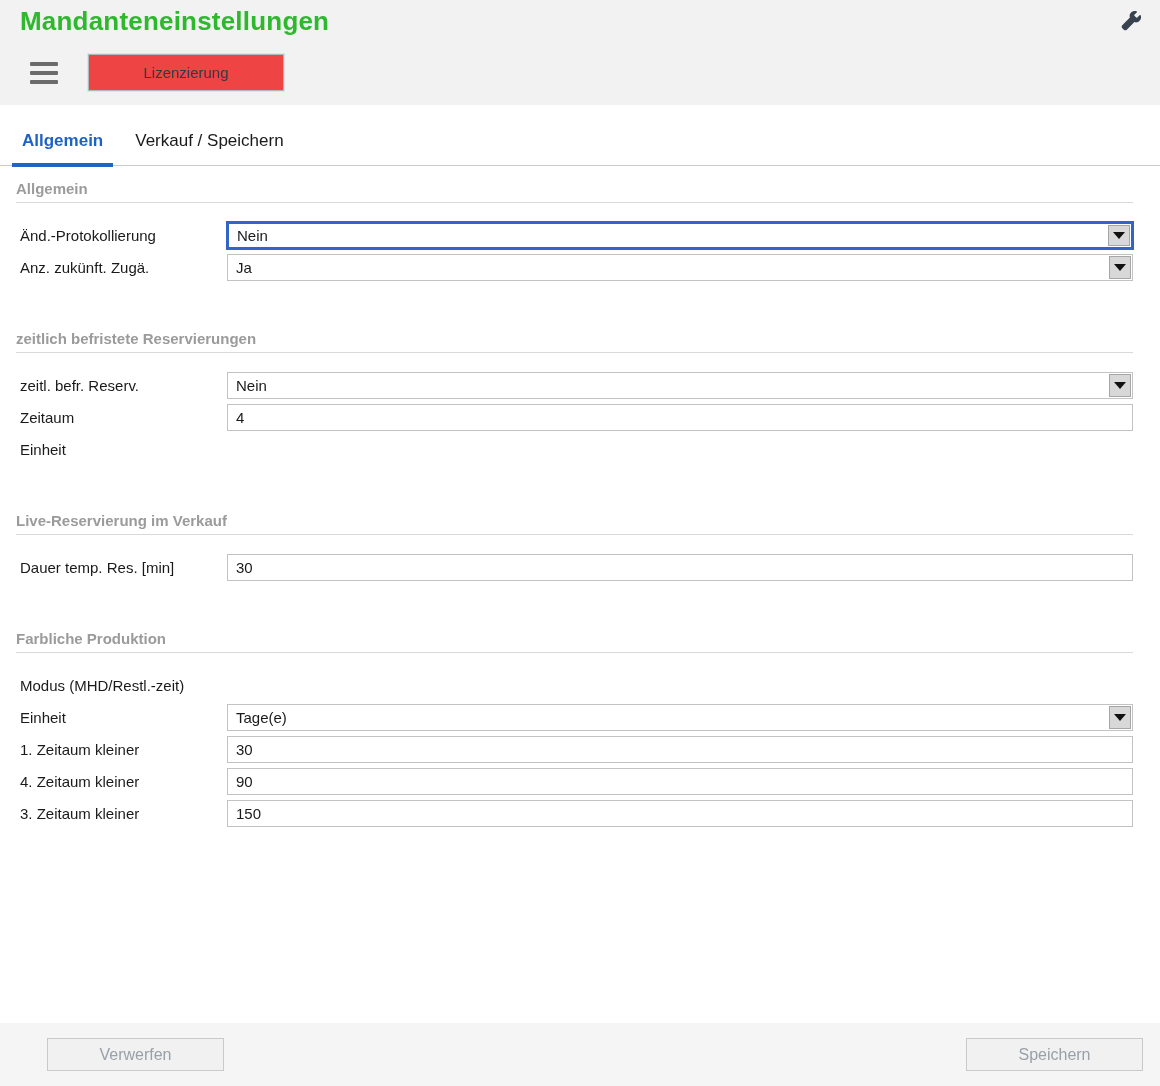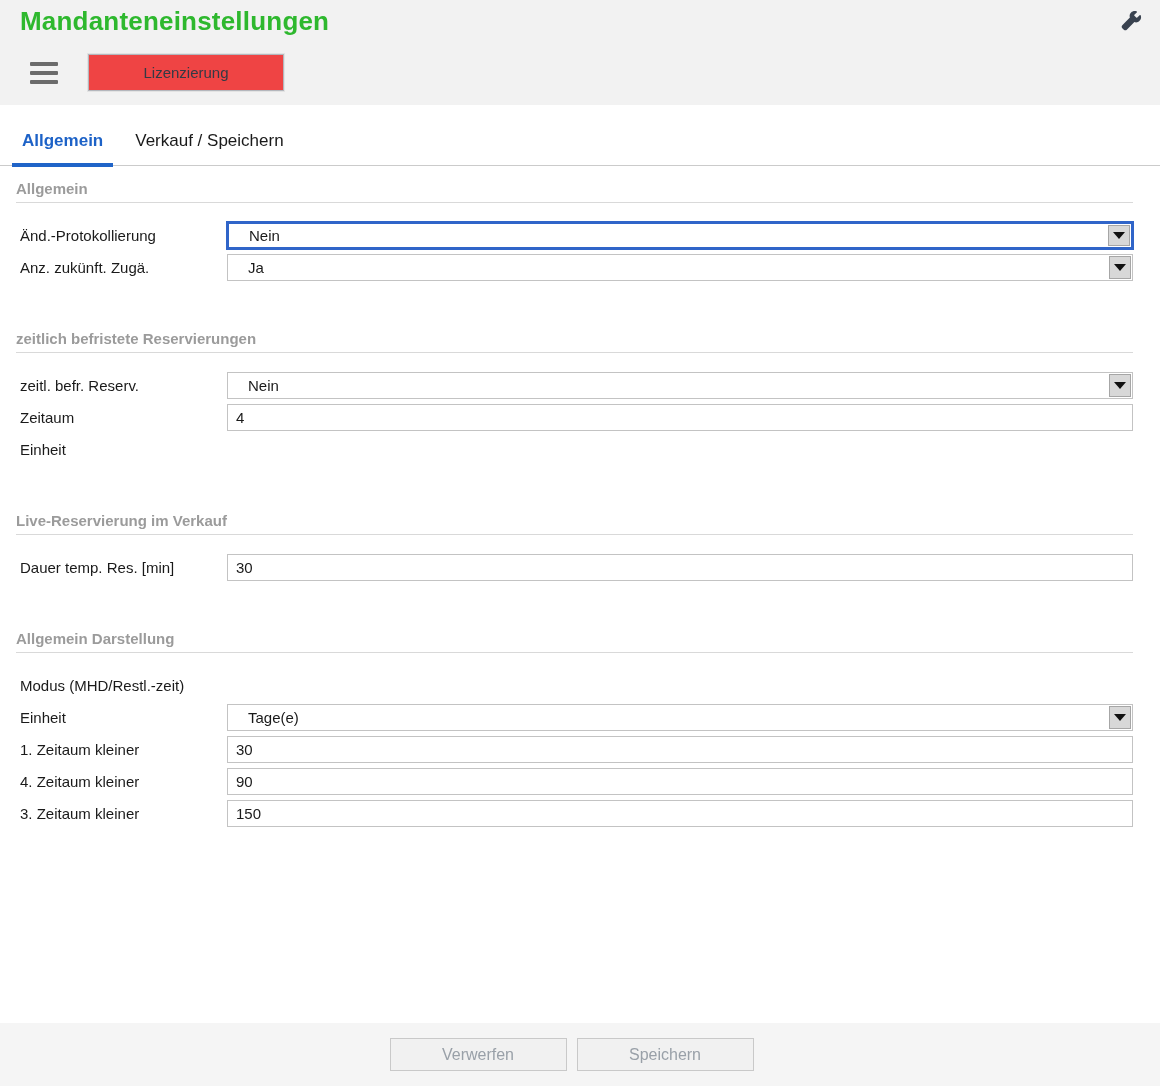--- a/index.html
+++ b/index.html
@@ -134,21 +134,21 @@
   }
   .select-box {
     width: 100%;
     height: 27px;
     border: 1px solid #c3c3c3;
     background: #ffffff;
     font-size: 15px;
     color: #1a1a1a;
     display: flex;
     align-items: center;
-    padding: 0 30px 0 20px;
+    padding: 0 30px 0 8px;
     cursor: pointer;
   }
   .select-box.focused {
     border: 2px solid #3065c9;
     outline: 1px solid #3065c9;
   }
   .dd-btn {
     position: absolute;
     right: 2px; top: 2px; bottom: 2px;
     width: 22px;
@@ -168,23 +168,24 @@
   }
 
   
   .app-footer {
     position: absolute;
     left: 0; right: 0; bottom: 0;
     height: 63px;
     background: #f5f5f5;
     display: flex;
     align-items: center;
-    justify-content: center;
+    justify-content: space-between;
     padding-right: 17px;
     gap: 10px;
+    padding-left: 47px;
   }
   .footer-btn {
     width: 177px;
     height: 33px;
     background: #f1f1f1;
     border: 1px solid #c9c9c9;
     color: #99a0a8;
     font-size: 16px;
     font-family: inherit;
     cursor: pointer;
@@ -264,21 +265,21 @@
     </section>
     <section class="form-section">
       <div class="section-title">Live-Reservierung im Verkauf</div>
       <div class="section-divider"></div>
       <div class="field-row">
         <div class="field-label">Dauer temp. Res. [min]</div>
         <div class="field-control"><input type="text" class="text-input" value="30" style=""></div>
       </div>
     </section>
     <section class="form-section">
-      <div class="section-title">Allgemein Darstellung</div>
+      <div class="section-title">Farbliche Produktion</div>
       <div class="section-divider"></div>
       <div class="field-row">
         <div class="field-label">Modus (MHD/Restl.-zeit)</div>
       </div>
       <div class="field-row">
         <div class="field-label">Einheit</div>
         <div class="field-control">
           <div class="select-box">
             <span>Tage(e)</span>
           </div>

